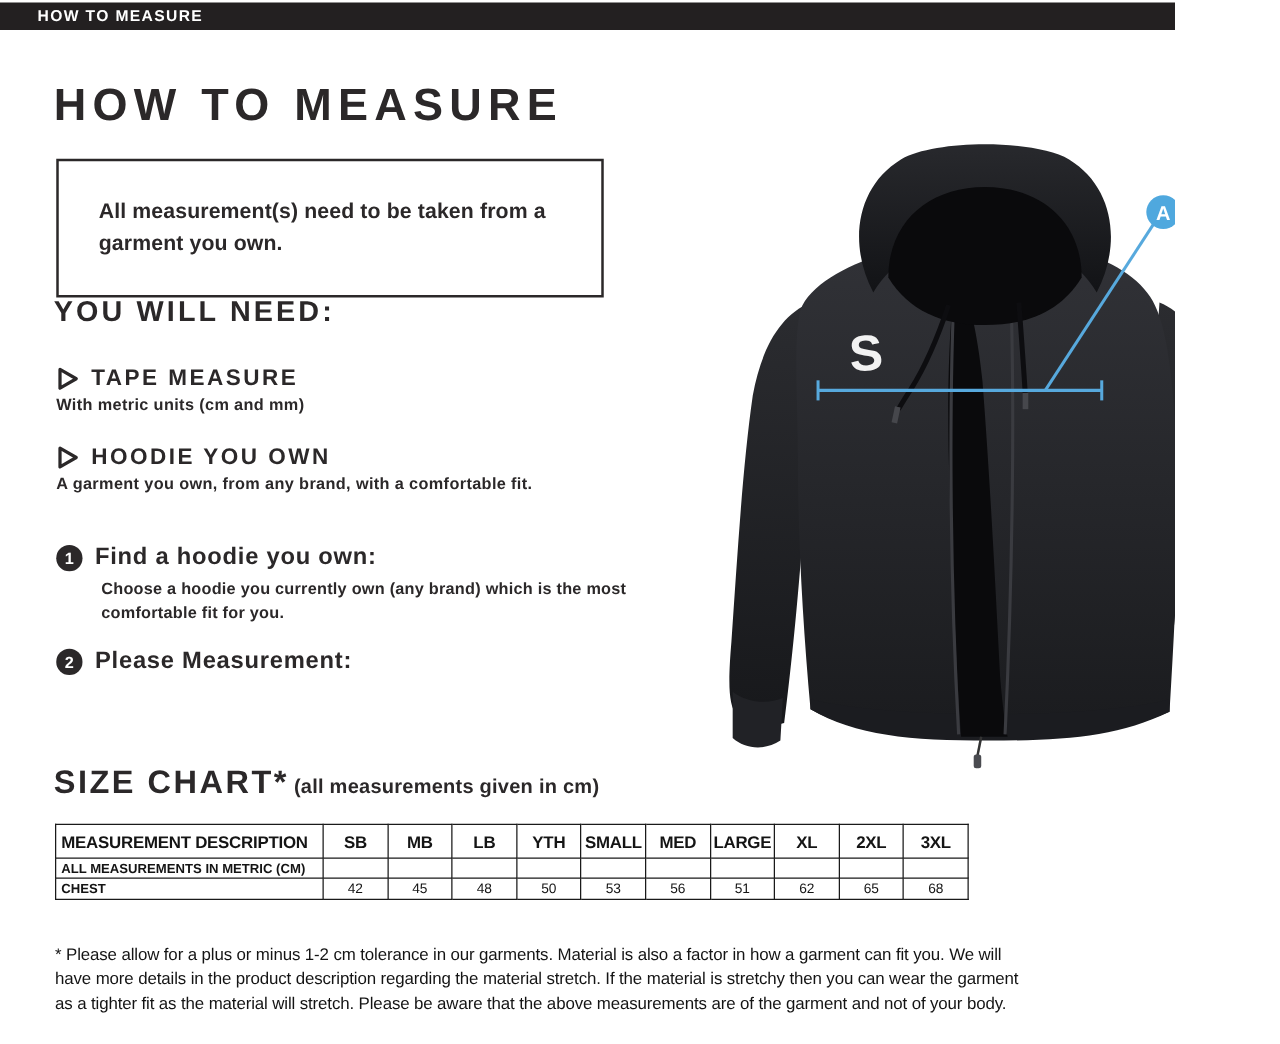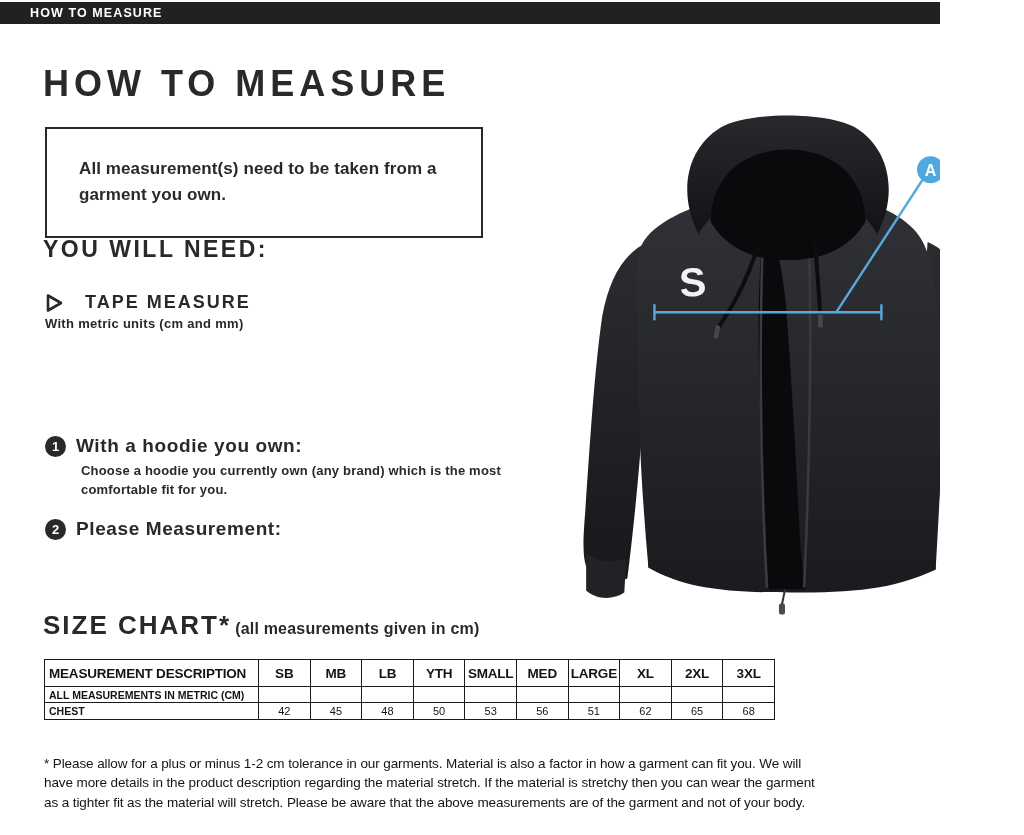--- a/index.html
+++ b/index.html
@@ -21,21 +21,21 @@
   .h2 { position:absolute; left:43px; top:236px; margin:0; font-size:23px; font-weight:bold; letter-spacing:2.5px; }
 
   .notice { position:absolute; left:45px; top:127px; width:438px; box-sizing:border-box;
             border:2px solid #2b2829; padding:11px 15px 13px 16px; }
   .notice p { margin:16px; font-size:17px; font-weight:bold; line-height:1.5; letter-spacing:0.1px; }
 
   
   .need-item { position:absolute; left:45px; }
   .need-item.tape { top:292px; }
   .need-item.hoodie { top:355px; }
-  .need-head { display:flex; align-items:center; gap:21px; }
+  .need-head { display:flex; align-items:center; gap:9px; }
   .need-title { font-size:18px; font-weight:bold; letter-spacing:2px; }
   .need-desc { font-size:13px; font-weight:bold; letter-spacing:0.3px; margin-top:3px; }
 
   
   .step { position:absolute; left:45px; }
   .step.one { top:435px; }
   .step.two { top:518px; }
   .step-head { display:flex; align-items:center; gap:10px; }
   .step-num { width:21px; height:21px; border-radius:50%; background:#2b2829; color:#fff;
               font-size:13px; font-weight:bold; display:flex; align-items:center; justify-content:center; flex:0 0 auto; }
@@ -87,25 +87,34 @@
   <div class="need-item tape">
     <div class="need-head">
       <svg width="19" height="20" viewBox="0 0 19 20">
         <path d="M3,2.5 L16,10 L3,17.5 Z" fill="#ffffff" stroke="#2b2829" stroke-width="2.6" stroke-linejoin="round"></path>
       </svg>
       <span class="need-title">TAPE MEASURE</span>
     </div>
     <div class="need-desc">With metric units (cm and mm)</div>
   </div>
 
+  <div class="need-item hoodie">
+    <div class="need-head">
+      <svg width="19" height="20" viewBox="0 0 19 20">
+        <path d="M3,2.5 L16,10 L3,17.5 Z" fill="#ffffff" stroke="#2b2829" stroke-width="2.6" stroke-linejoin="round"></path>
+      </svg>
+      <span class="need-title">HOODIE YOU OWN</span>
+    </div>
+    <div class="need-desc">A garment you own, from any brand, with a comfortable fit.</div>
+  </div>
 
   <div class="step one">
     <div class="step-head">
       <span class="step-num">1</span>
-      <span class="step-title">With a hoodie you own:</span>
+      <span class="step-title">Find a hoodie you own:</span>
     </div>
     <div class="step-desc">Choose a hoodie you currently own (any brand) which is the most comfortable fit for you.</div>
   </div>
 
   <div class="step two">
     <div class="step-head">
       <span class="step-num">2</span>
       <span class="step-title">Please Measurement:</span>
     </div>
   </div>

